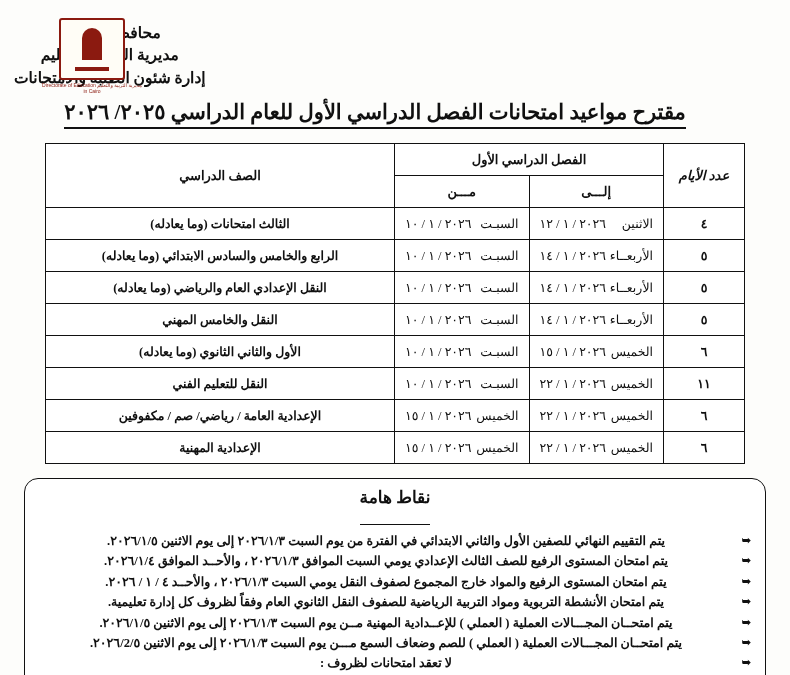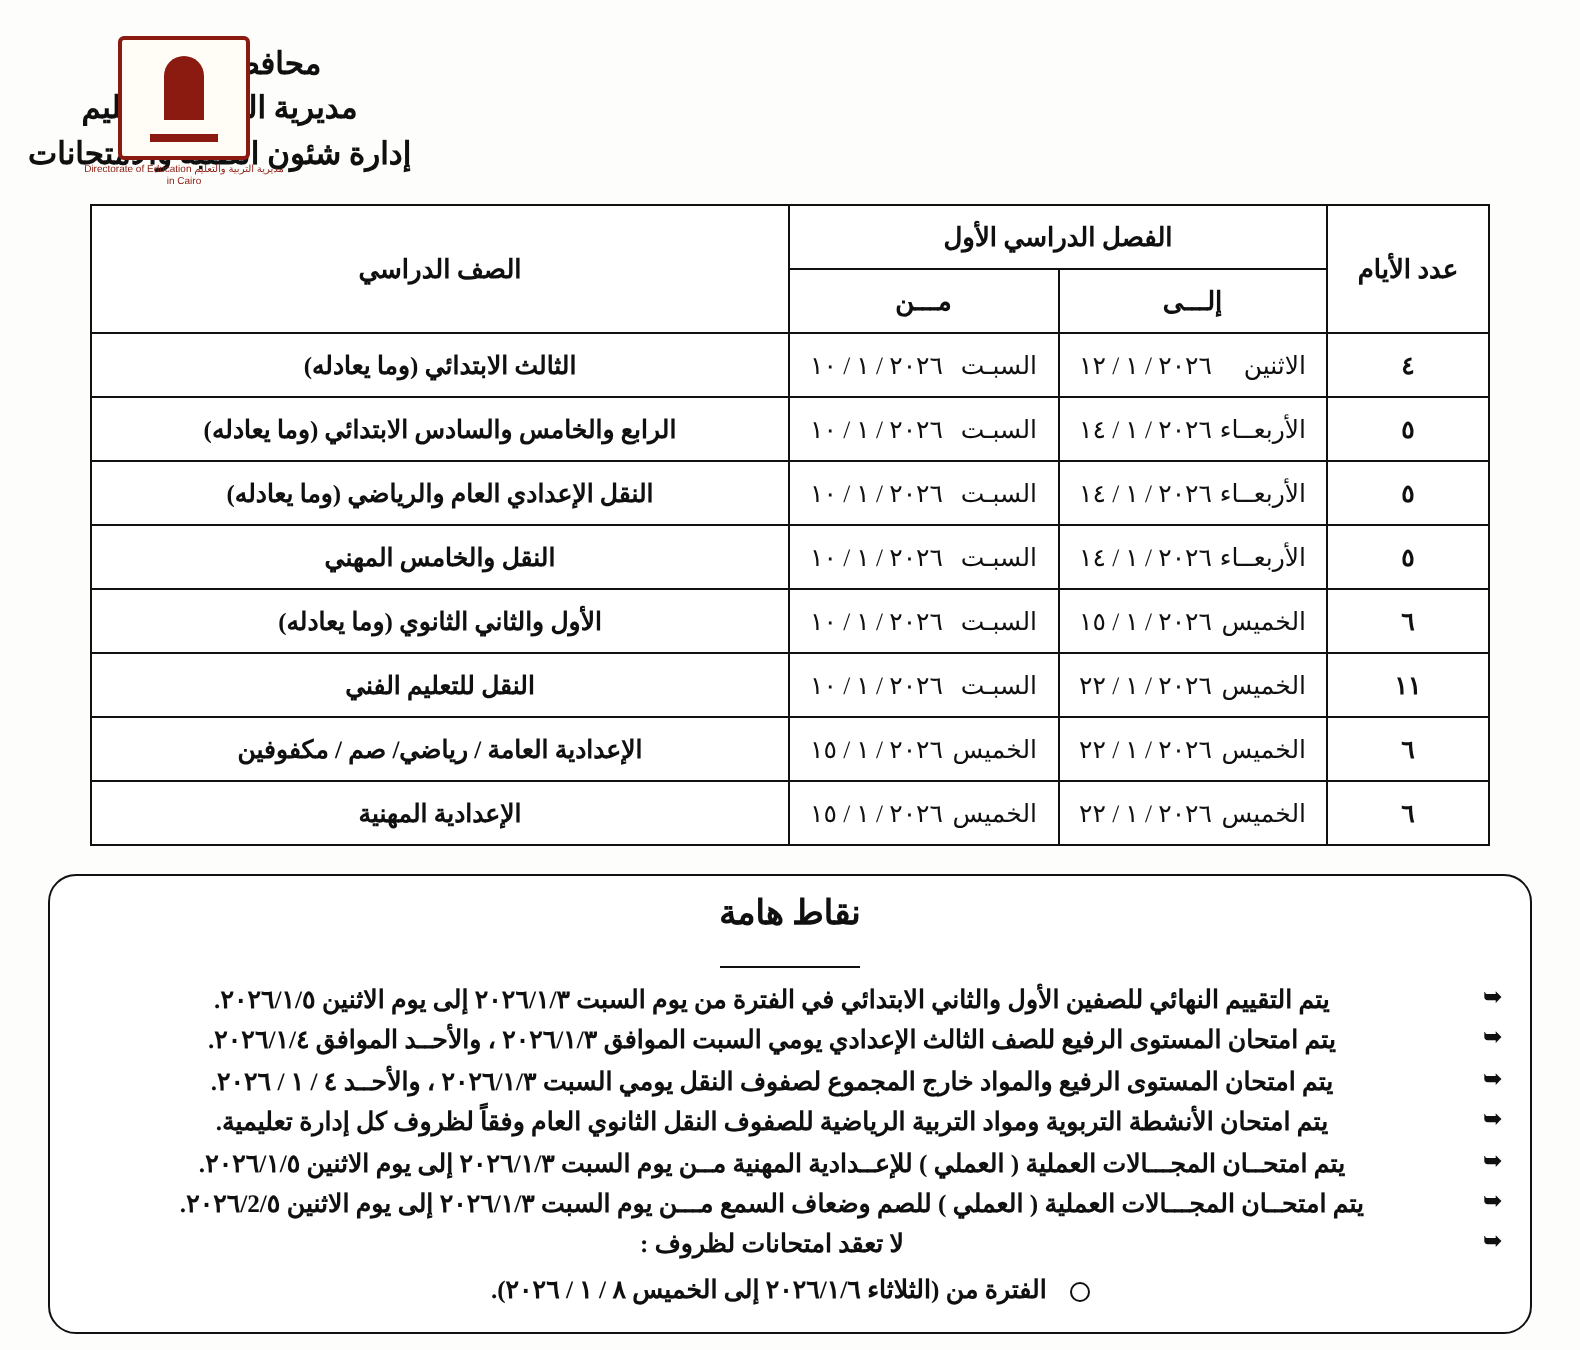--- a/index.html
+++ b/index.html
@@ -122,21 +122,21 @@
     border: 1.4px solid #111;
     padding: 3px 4px;
     text-align: center;
     height: 25px;
     font-weight: bold;
     background: #fff;
   }
   table.exam th {
     font-size: 13px;
   }
-  .col-days { width: 72px; }
+  .col-days { width: 72px; font-style: italic; }
   .col-to   { width: 144px; }
   .col-from { width: 144px; }
   .col-grade{ width: 340px; }
 
   .cell-split {
     display: flex;
     flex-direction: row;
     justify-content: space-between;
     align-items: center;
     padding: 0 6px;
@@ -228,20 +228,23 @@
     <div class="logo-wrap">
       <div class="logo-box">
         <div class="logo-arch"></div>
         <div class="logo-base"></div>
       </div>
       <div class="logo-caption">مديرية التربية والتعليم
 Directorate of Education in Cairo</div>
     </div>
   </div>
 
+  <div class="main-title">
+    <span class="under">مقترح مواعيد امتحانات الفصل الدراسي الأول للعام الدراسي ٢٠٢٥/ ٢٠٢٦</span>
+  </div>
 
   <div class="table-wrap">
     <table class="exam">
       <thead>
         <tr>
           <th class="col-days" rowspan="2">عدد الأيام</th>
           <th colspan="2">الفصل الدراسي الأول</th>
           <th class="col-grade" rowspan="2">الصف الدراسي</th>
         </tr>
         <tr>
@@ -257,21 +260,21 @@
               <span class="day">الاثنين</span>
               <span class="date">٢٠٢٦ / ١ / ١٢</span>
             </div>
           </td>
           <td>
             <div class="cell-split">
               <span class="day">السبـت</span>
               <span class="date">٢٠٢٦ / ١ / ١٠</span>
             </div>
           </td>
-          <td class="grade-cell">الثالث الابتدائي (وما يعادله)</td>
+          <td class="grade-cell">الثالث امتحانات (وما يعادله)</td>
         </tr>
         <tr>
           <td>٥</td>
           <td>
             <div class="cell-split">
               <span class="day">الأربعــاء</span>
               <span class="date">٢٠٢٦ / ١ / ١٤</span>
             </div>
           </td>
           <td>

